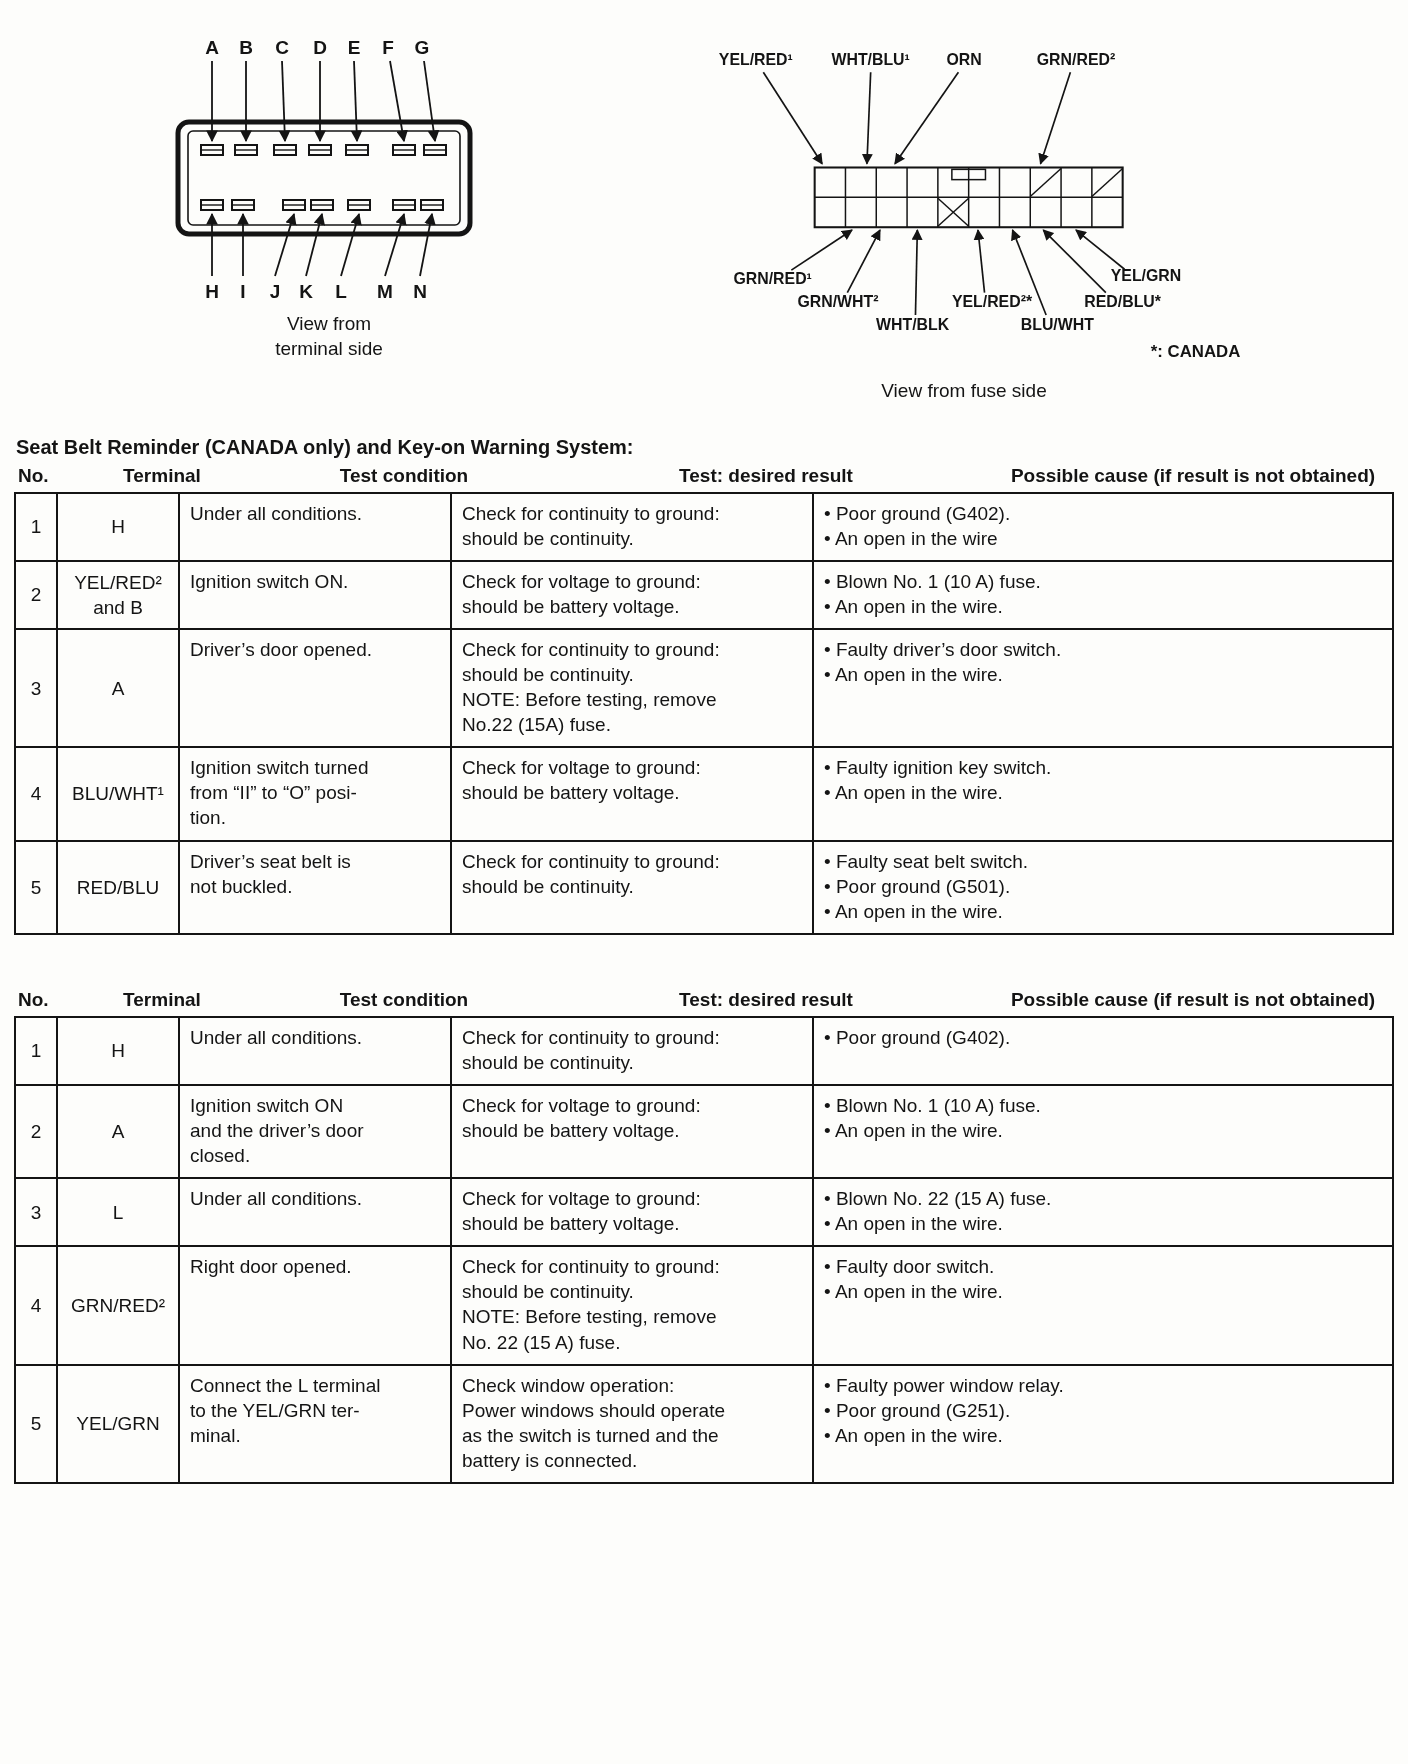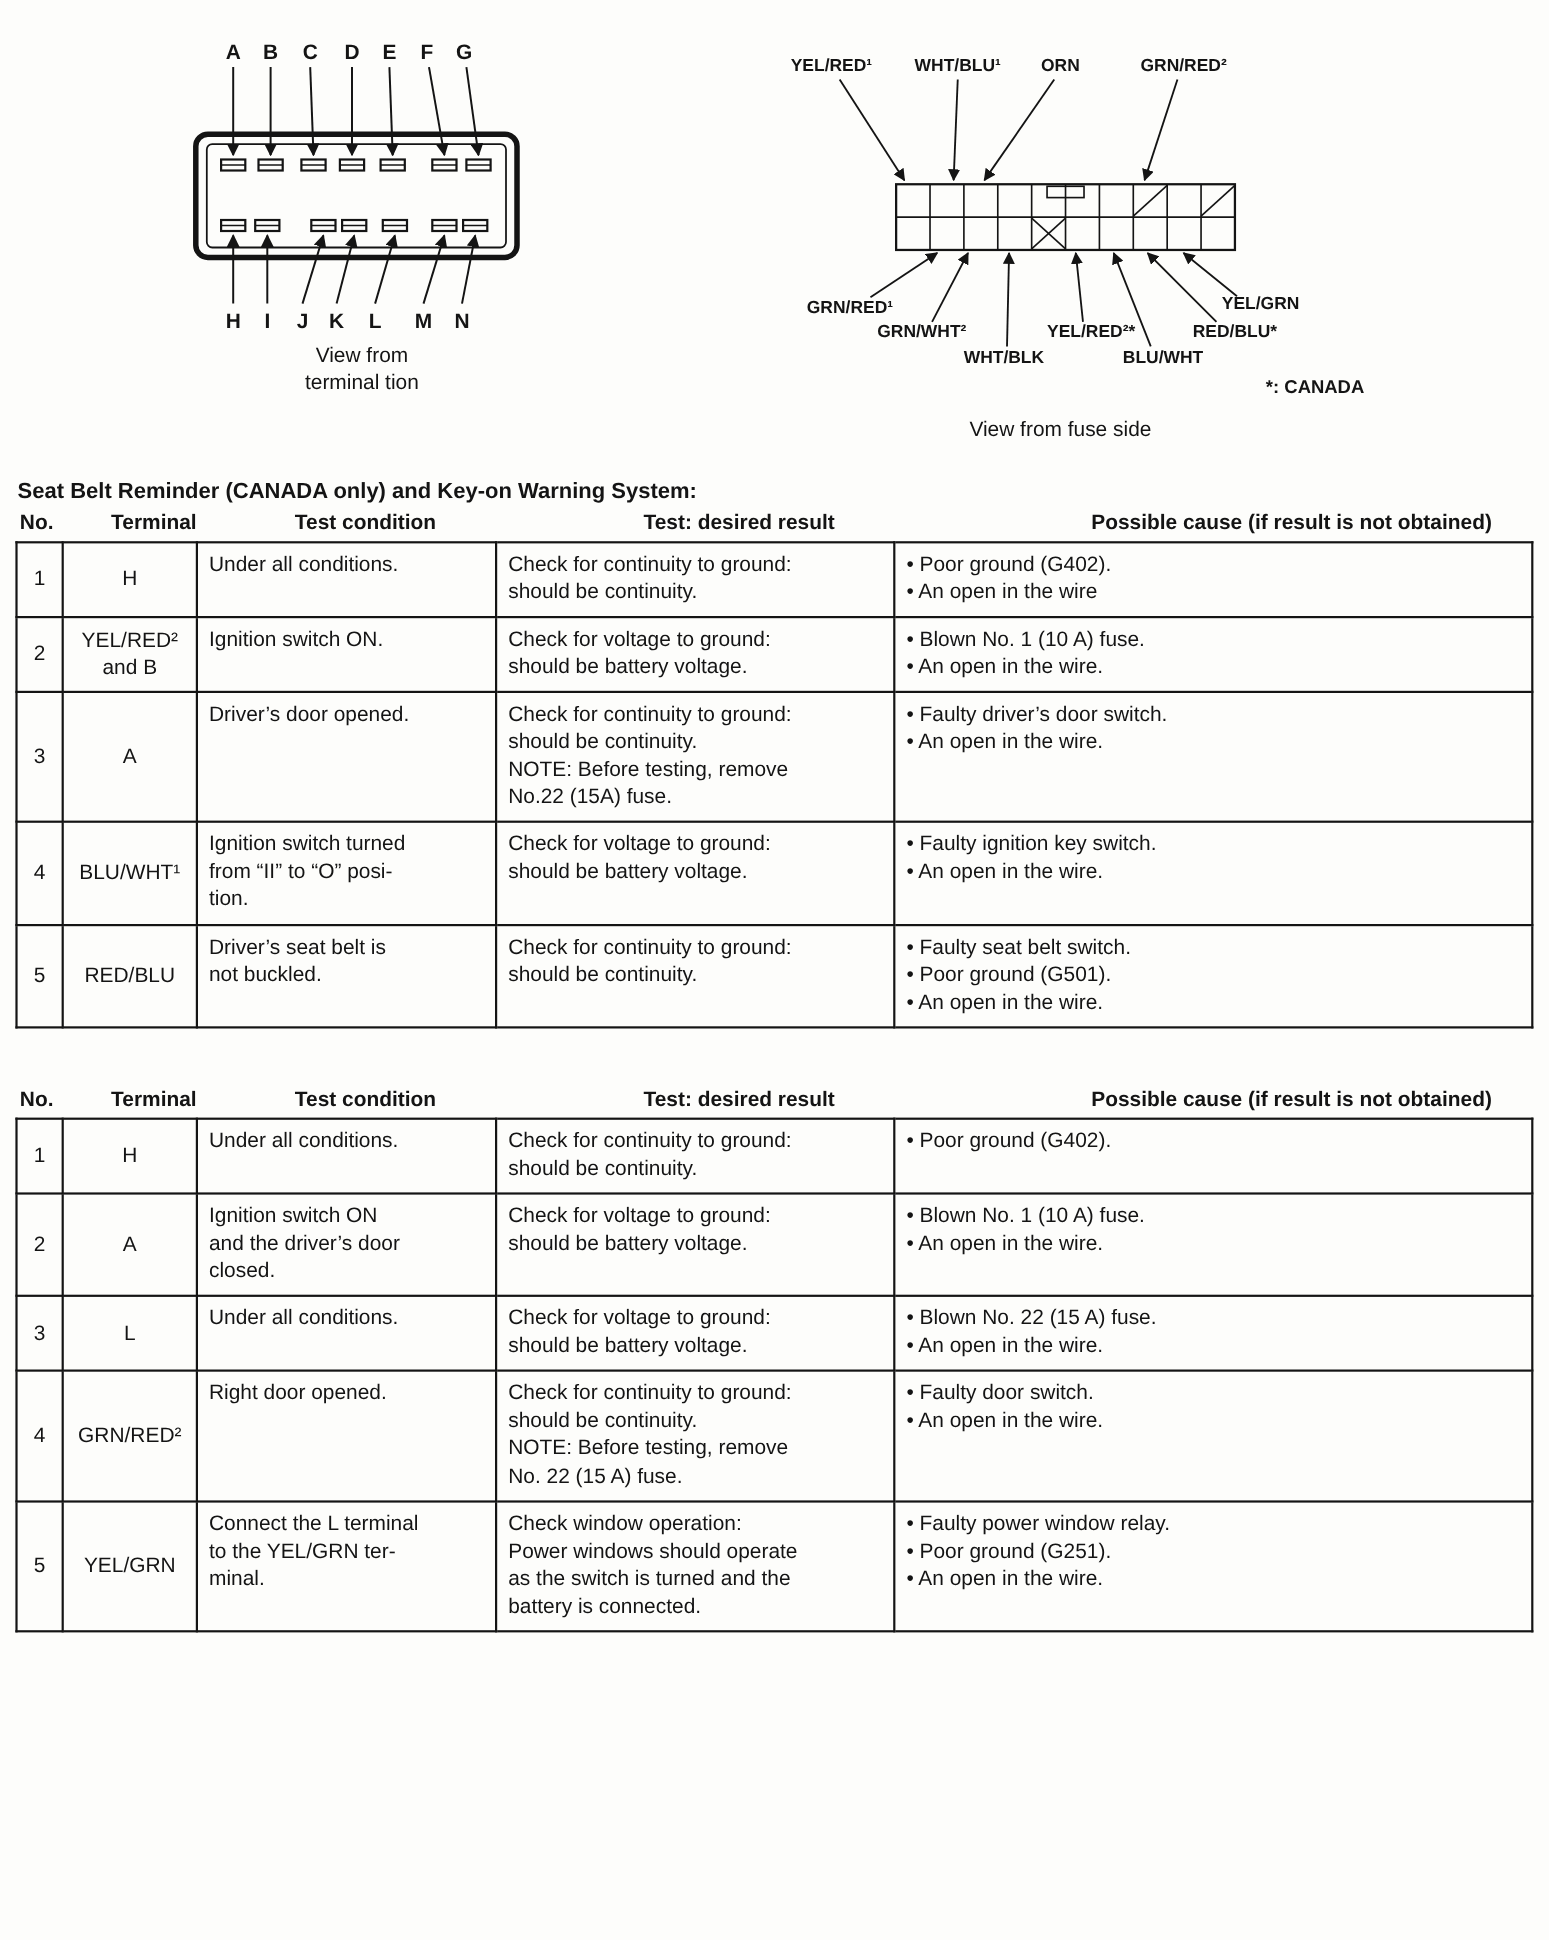--- a/index.html
+++ b/index.html
@@ -18,21 +18,21 @@
   .arrow { stroke: #141414; stroke-width: 1.8; fill: none; }
   .shape { stroke: #141414; fill: none; }
   .caption { font-size: 19px; text-align: center; white-space: pre-line; margin-top: 4px; line-height: 1.3; }
 
   
   .section  { margin-top: 24px; }
   .section2 { margin-top: 54px; }
   .section-title { font-size: 20px; font-weight: bold; margin: 0 0 6px 2px; }
   .hdr-row { display: grid; grid-template-columns: 42px 122px 272px 362px 1fr;
              font-size: 19px; font-weight: bold; margin-bottom: 5px; gap: 45px; }
-  .hdr-row .h { text-align: left; }
+  .hdr-row .h { text-align: center; }
   .hdr-row .h-no { text-align: left; padding-left: 4px; }
   table.spec { width: 100%; border-collapse: collapse; table-layout: fixed; }
   .spec td { border: 2px solid #141414; font-size: 19px; line-height: 1.32;
              padding: 7px 10px 9px; vertical-align: top; white-space: pre-line; }
   .spec td.c { text-align: center; vertical-align: middle; padding: 4px 4px; }
 </style>
 </head>
 <body>
 
 <div class="page">
@@ -120,21 +120,21 @@
           <text class="pinl" text-anchor="middle" x="48" y="268">H</text>
           <text class="pinl" text-anchor="middle" x="79" y="268">I</text>
           <text class="pinl" text-anchor="middle" x="111" y="268">J</text>
           <text class="pinl" text-anchor="middle" x="142" y="268">K</text>
           <text class="pinl" text-anchor="middle" x="177" y="268">L</text>
           <text class="pinl" text-anchor="middle" x="221" y="268">M</text>
           <text class="pinl" text-anchor="middle" x="256" y="268">N</text>
         </g>
       </svg>
       <div class="caption">View from
-terminal tion</div>
+terminal side</div>
     </div>
 
     <div class="diagram">
       <svg width="560" height="345" viewBox="0 0 600 345">
         <defs>
           <marker id="ar2" viewBox="0 0 10 10" refX="9" refY="5" markerWidth="6.5" markerHeight="6.5" orient="auto-start-reverse">
             <path d="M0,0 L10,5 L0,10 z" fill="#141414"></path>
           </marker>
         </defs>
 

